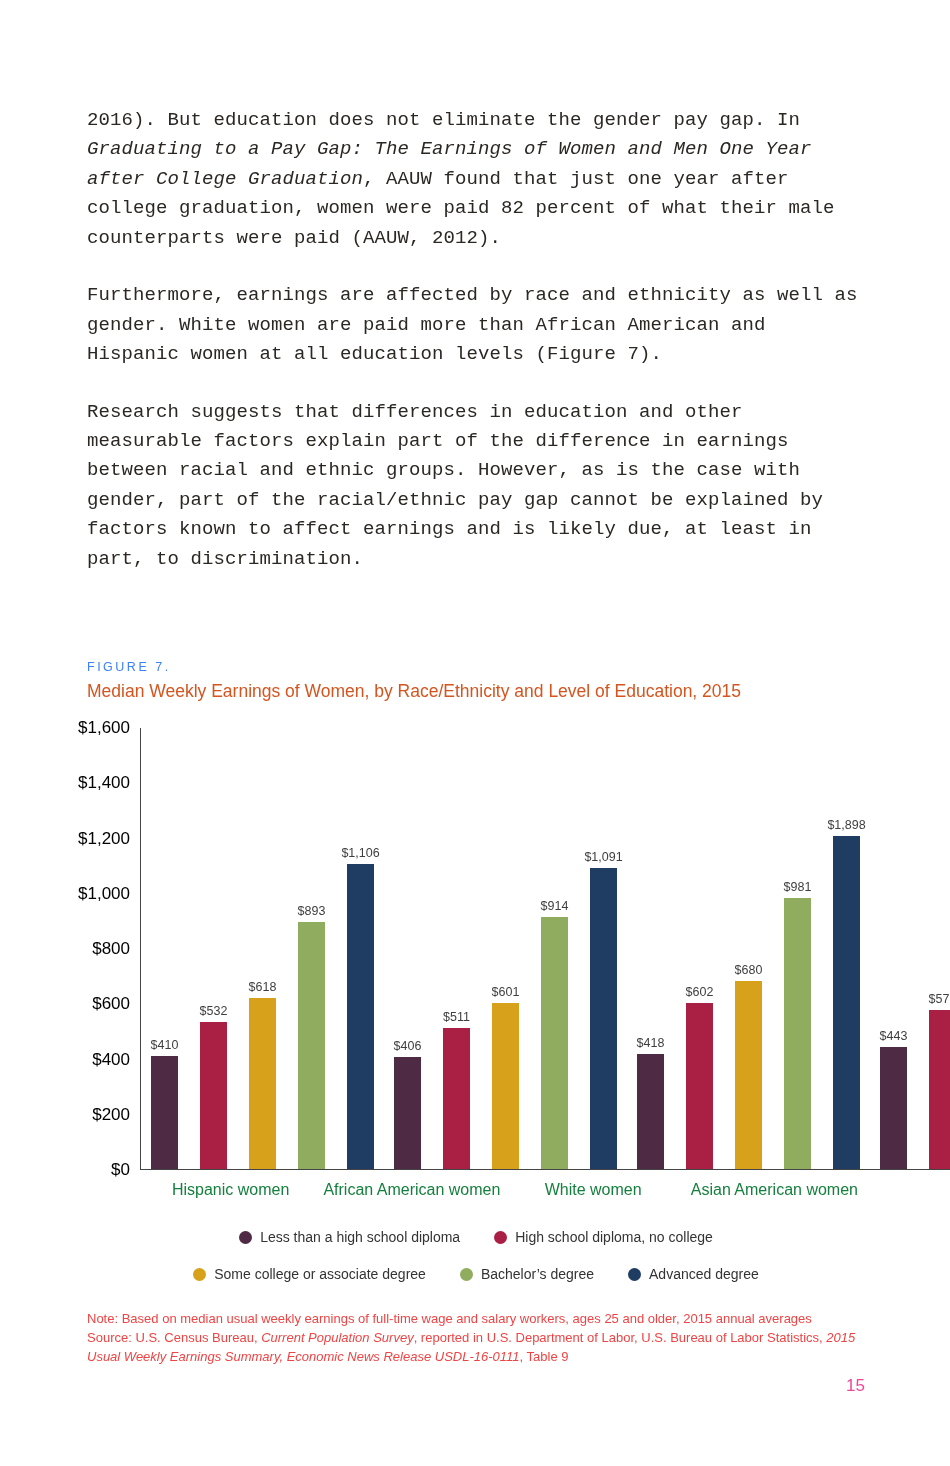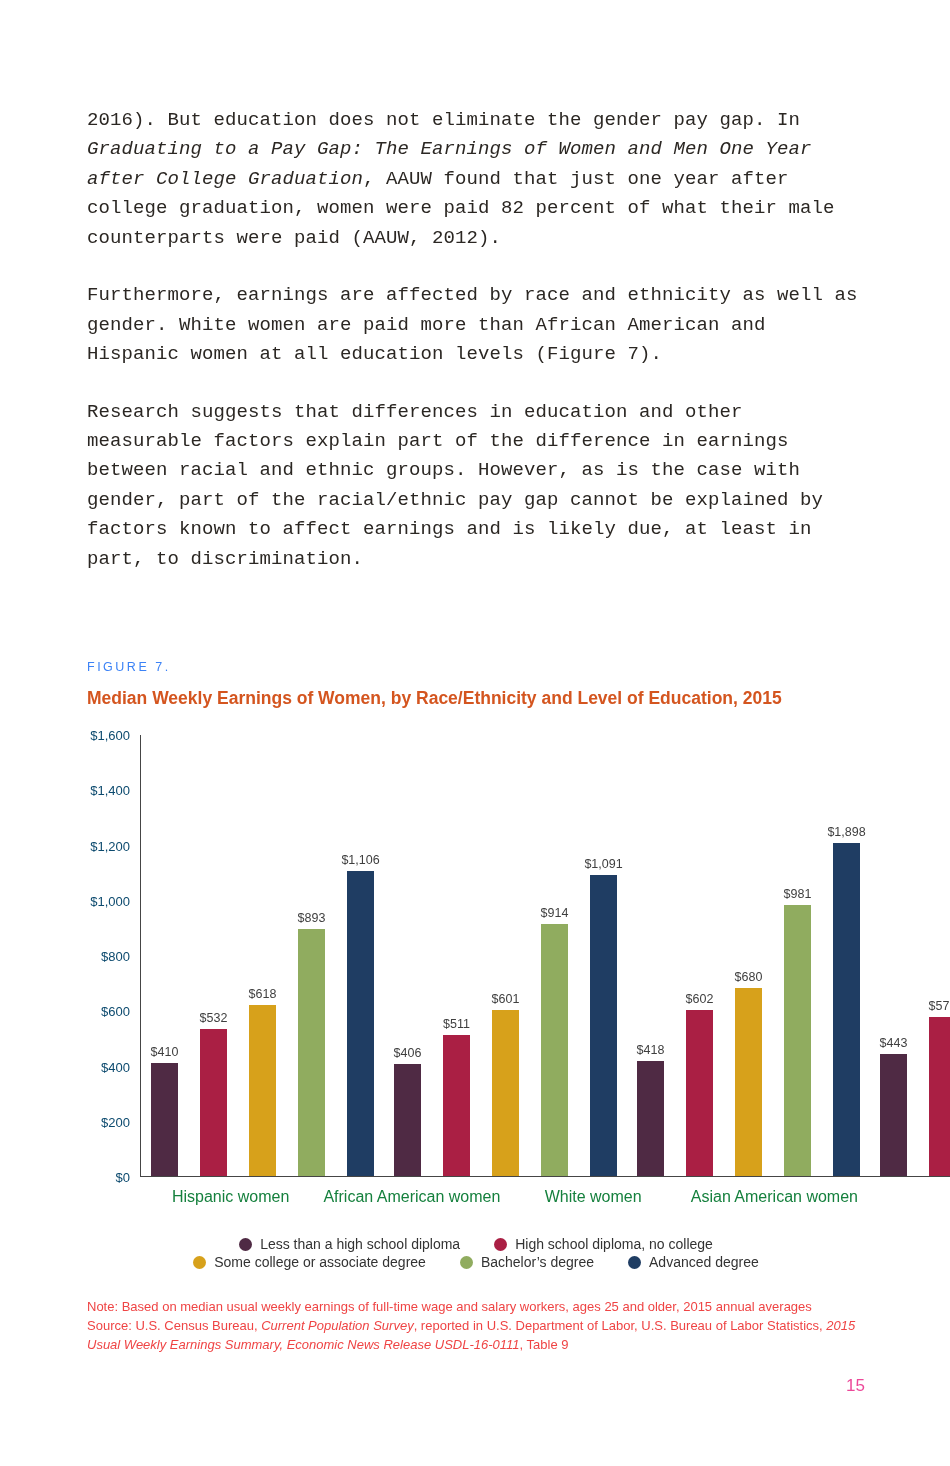--- a/index.html
+++ b/index.html
@@ -7,38 +7,38 @@
   body {
     width: 950px; height: 1466px; position: relative; overflow: hidden;
     font-family: "Liberation Serif", serif; color: #2b2723;
   }
   .content { padding: 106px 85px 0 87px; }
   .body-para { font-size: 19px; line-height: 1.55; margin-bottom: 28px; letter-spacing: 0.1px; font-family: Liberation Mono, monospace; }
   .body-para em { font-style: italic; }
 
   .figure { margin-top: 86px; }
   .figure-label { font-family: "Liberation Sans", sans-serif; font-size: 12.5px; letter-spacing: 2.5px; font-weight: 400; }
-  .figure-title { font-family: "Liberation Sans", sans-serif; font-size: 17.5px; font-weight: 700; margin-top: 14px; }
+  .figure-title { font-family: "Liberation Sans", sans-serif; font-size: 17.5px; font-weight: 400; margin-top: 7px; }
 
   .chart { display: flex; margin-top: 26px; }
   .y-axis { width: 53px; height: 442px; position: relative; flex: none; }
   .y-tick { position: absolute; right: 10px; transform: translateY(-50%);
-            font-family: "Liberation Sans", sans-serif; font-size: 13px; color: #0c4a6e; white-space: nowrap; }
+            font-family: "Liberation Sans", sans-serif; font-size: 17px; color: #000000; white-space: nowrap; }
   .plot { flex: 1; height: 442px; border-left: 1.5px solid #454545; border-bottom: 1.5px solid #454545;
           display: flex; align-items: flex-end; }
   .bar-group { flex: 1; display: flex; justify-content: center; align-items: flex-end; gap: 2px; }
   .bar-cell { display: flex; flex-direction: column; align-items: center; width: 47px; }
   .bar-value { font-family: "Liberation Sans", sans-serif; font-size: 12.5px; color: #3f3f3f;
                margin-bottom: 4px; white-space: nowrap; }
   .bar { width: 27px; }
 
   .x-labels { display: flex; margin-left: 53px; padding-top: 11px; }
   .x-label { flex: 1; text-align: center; font-family: "Liberation Sans", sans-serif; font-size: 16px; color: #15803d; }
 
-  .legend { margin-top: 30px; display: flex; flex-direction: column; align-items: center; gap: 2px;
+  .legend { margin-top: 30px; display: flex; flex-direction: column; align-items: center; gap: 21px;
             font-family: "Liberation Sans", sans-serif; }
   .legend-row { display: flex; justify-content: center; gap: 34px; }
   .legend-item { display: flex; align-items: center; gap: 8px; }
   .legend-dot { width: 13px; height: 13px; border-radius: 50%; flex: none; }
   .legend-label { font-size: 14px; color: #333333; }
 
   .note { font-family: "Liberation Sans", sans-serif; font-size: 13px; line-height: 1.45; color: #ef4444; }
   .note em { font-style: italic; }
   .note-first { margin-top: 28px; }
 

